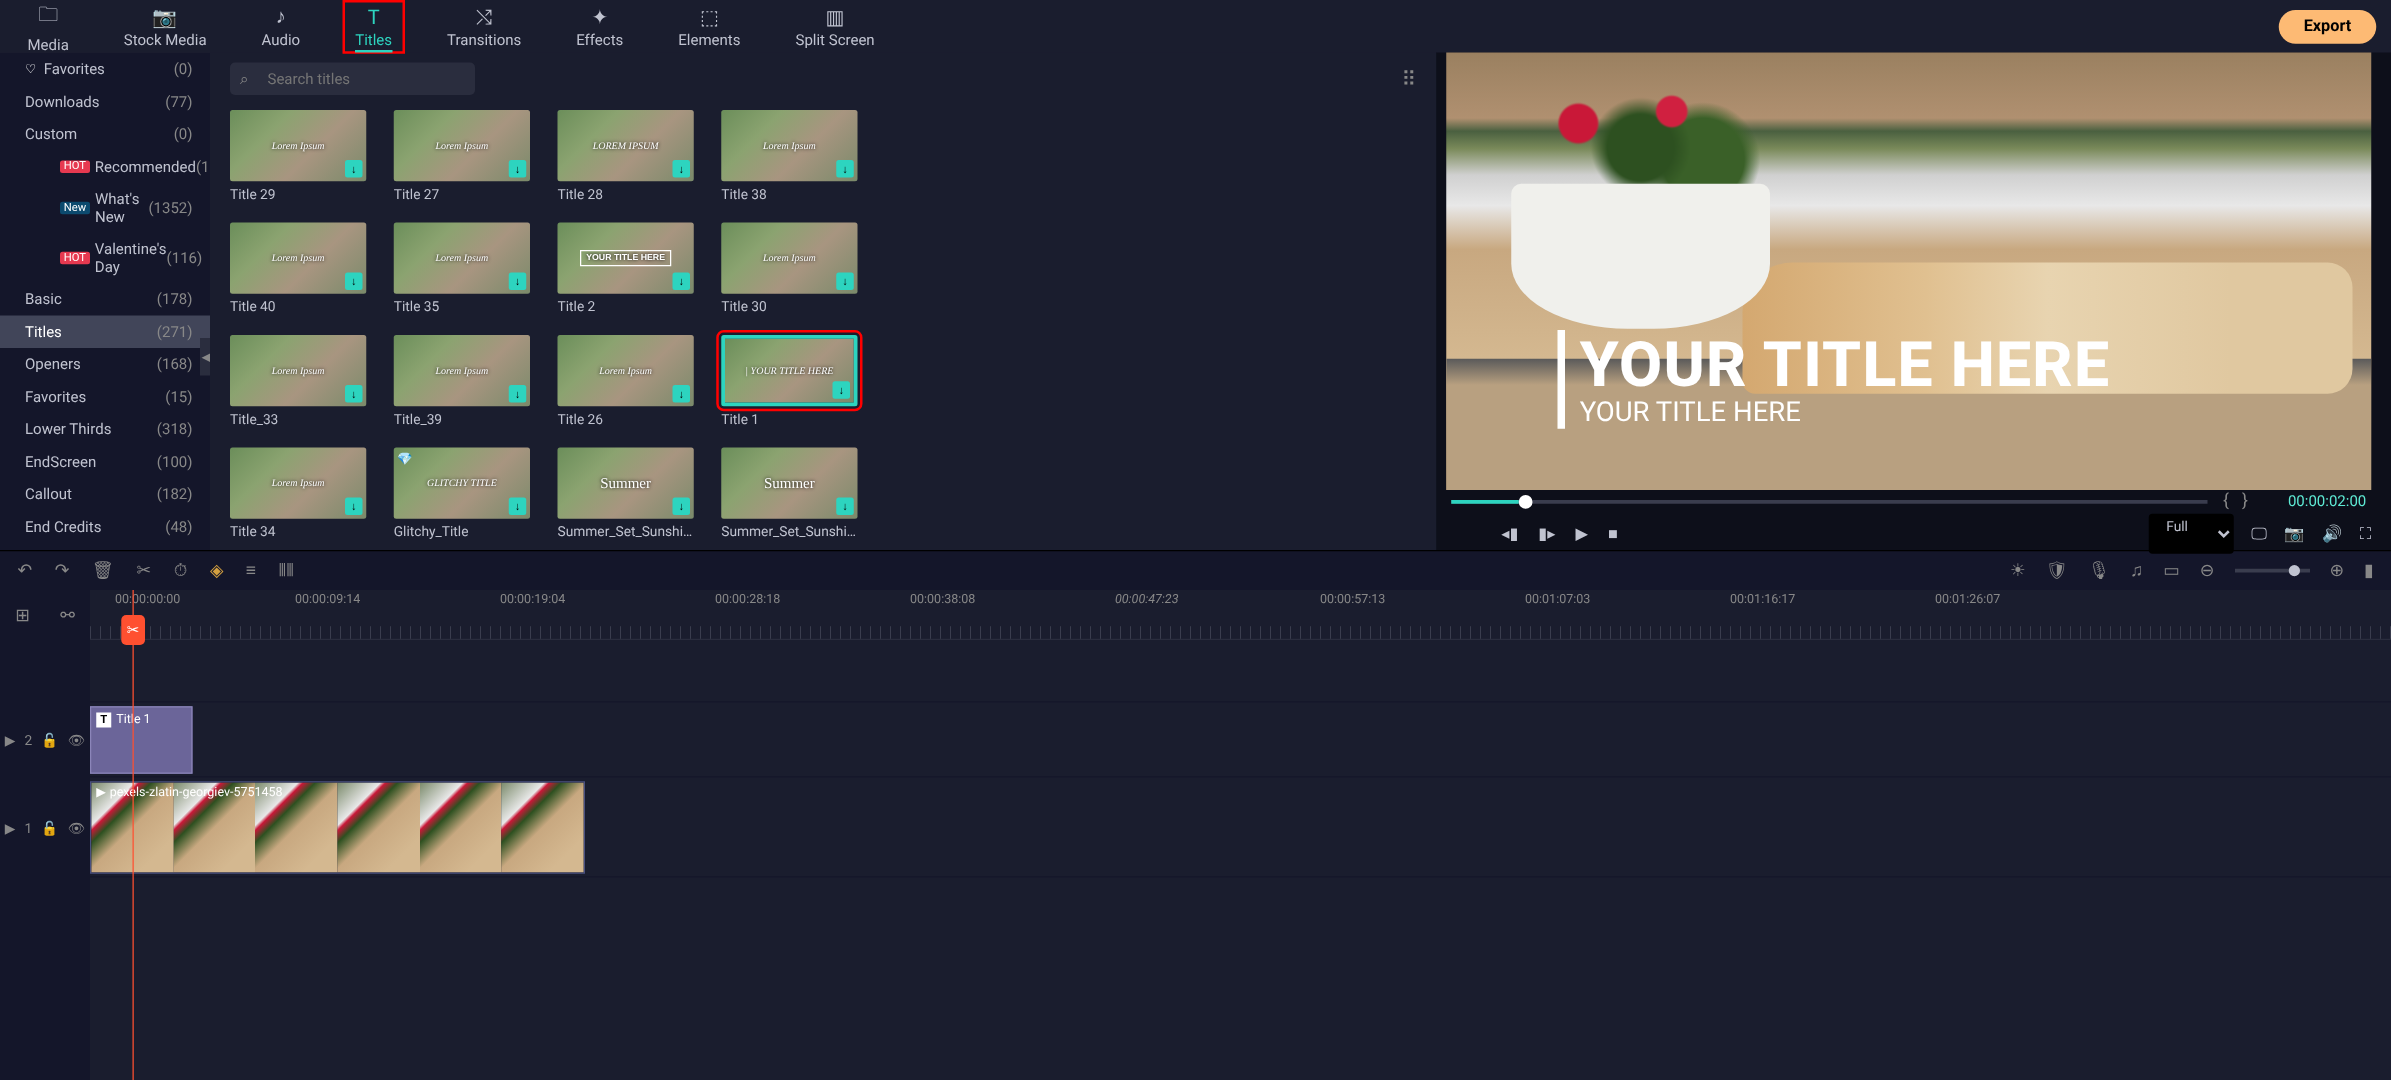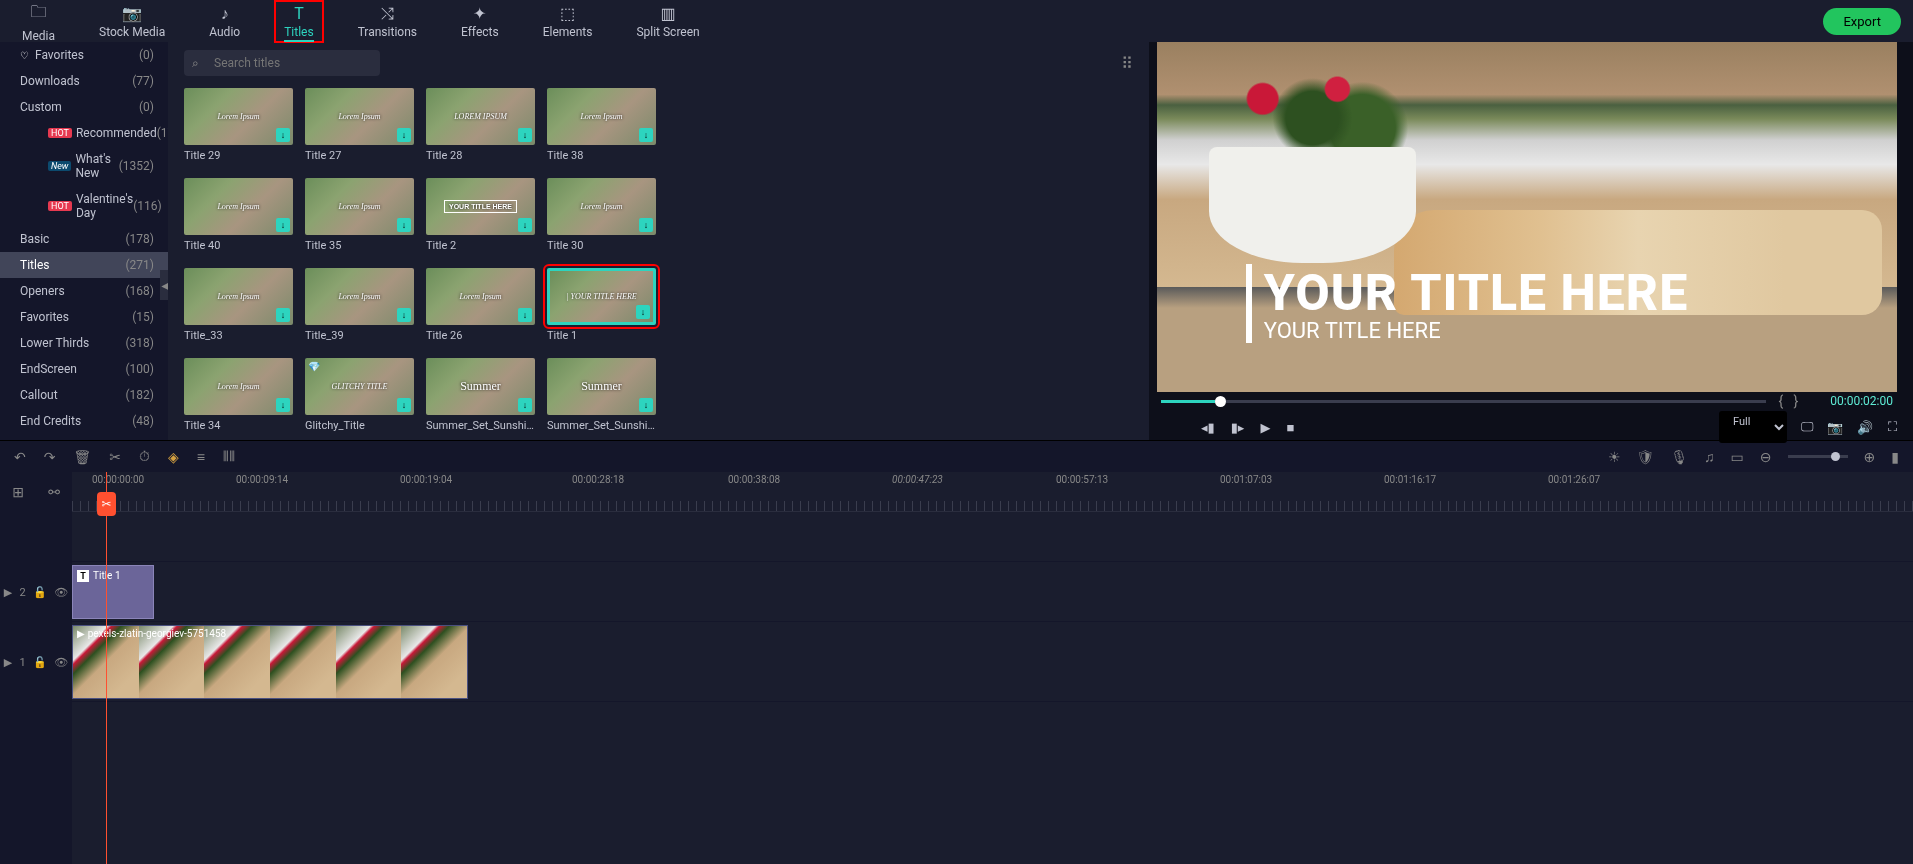--- a/index.html
+++ b/index.html
@@ -5,43 +5,43 @@
 * { margin: 0; padding: 0; box-sizing: border-box; font-family: -apple-system, BlinkMacSystemFont, "Segoe UI", Roboto, sans-serif; }
 body { background: #1a1d2e; color: #c0c3d0; font-size: 12px; overflow: hidden; width: 1913px; height: 864px; }
 
 
 .top-tabs { display: flex; align-items: center; height: 42px; background: #1a1d2e; padding: 0 12px; gap: 24px; }
 .top-tab { display: flex; flex-direction: column; align-items: center; justify-content: center; gap: 2px; color: #c0c3d0; cursor: pointer; padding: 2px 10px; position: relative;}
 .top-tab.active { color: #2dd4bf; border: 2px solid #f00; padding: 2px 8px;}
 .top-tab.active::after { content:""; position:absolute; bottom:-1px; left:8px; right:8px; height:2px; background:#2dd4bf;}
 .top-tab-icon { font-size: 16px; }
 .top-tab-label { font-size: 12px; }
-.export-btn { margin-left: auto; background: #22c55e; color: #000; padding: 6px 20px; border-radius: 14px; font-weight: 400; cursor: pointer; font-size: 13px;}
+.export-btn { margin-left: auto; background: #fdba74; color: #000; padding: 6px 20px; border-radius: 14px; font-weight: 700; cursor: pointer; font-size: 13px;}
 
 
 .main { display: flex; height: 398px; }
 .sidebar { width: 168px; background: #14162a; overflow-y: auto; position: relative;}
 .sidebar-item { display: flex; justify-content: space-between; align-items: center; padding: 6px 14px 6px 20px; cursor: pointer; font-size: 12px;}
 .sidebar-item.selected { background: #414559; color: #fff;}
 .sidebar-item .heart { color: #fff; margin-right: 6px; font-size: 10px;}
 .sidebar-item .badge { font-size: 9px; color:#fff; border-radius: 2px; padding: 0 3px; margin-right: 4px; margin-left: 28px;}
 .badge.hot { background:#e63950;}
-.badge.new { background:#0c4a6e;font-style:italic;}
+.badge.new { background:#0c4a6e;}
 .sidebar-item .label { flex:1; display:flex; align-items:center;}
 .sidebar-item .count { color: #888;}
 .sidebar-collapse { position:absolute; right:-2px; top:228px; width:10px; height:30px; background:#2a2d3e; color:#888; font-size:10px; display:flex; align-items:center; justify-content:center; cursor:pointer;}
 
 
 .browser { flex: 1; background: #1a1d2e; padding: 0 16px; overflow-y:auto;}
 .search-row { display:flex; align-items:center; gap:10px; padding: 8px 0;}
 .search-input { flex:1; background: #2a2d3e; border:none; border-radius:4px; padding: 6px 10px 6px 30px; color:#c0c3d0; font-size:12px;}
 .search-wrap { position:relative; flex:1;}
 .search-wrap .search-icon { position:absolute; left:8px; top:6px; color:#888; font-size:12px;}
 .grid-toggle { color:#888; cursor:pointer; font-size:16px;}
-.thumb-grid { display:grid; grid-template-columns: repeat(4, 109px); gap: 16px 12px; padding: 4px 0;}
+.thumb-grid { display:grid; grid-template-columns: repeat(4, 109px); gap: 16px 22px; padding: 4px 0;}
 .thumb-item { width:109px; }
 .thumb-img { width:109px; height:57px; background: linear-gradient(135deg, #6b8e5a 0%, #8ba370 30%, #a89580 60%, #7a8a6a 100%); border-radius:2px; position:relative; display:flex; align-items:center; justify-content:center;}
 .thumb-img.selected { border:3px solid #2dd4bf; outline: 2px solid #f00; outline-offset: 2px;}
 .thumb-overlay { color:#fff; font-size:8px; text-align:center; text-shadow: 0 0 3px #000; font-family: serif; font-style:italic;}
 .thumb-overlay.boxed { border:1px solid #fff; padding:2px 4px; font-style:normal; font-family:sans-serif; font-weight:bold; font-size:7px;}
 .download-icon { position:absolute; right:3px; bottom:3px; width:14px; height:14px; background:#2dd4bf; border-radius:2px; display:flex; align-items:center; justify-content:center; color:#000; font-size:9px; font-weight:bold;}
 .thumb-label { font-size:11px; color:#c0c3d0; margin-top:4px; white-space:nowrap; overflow:hidden; text-overflow:ellipsis;}
 
 
 .preview { width: 764px; background: #0d0f1a; display:flex; flex-direction:column; padding: 0 16px 0 8px;}

